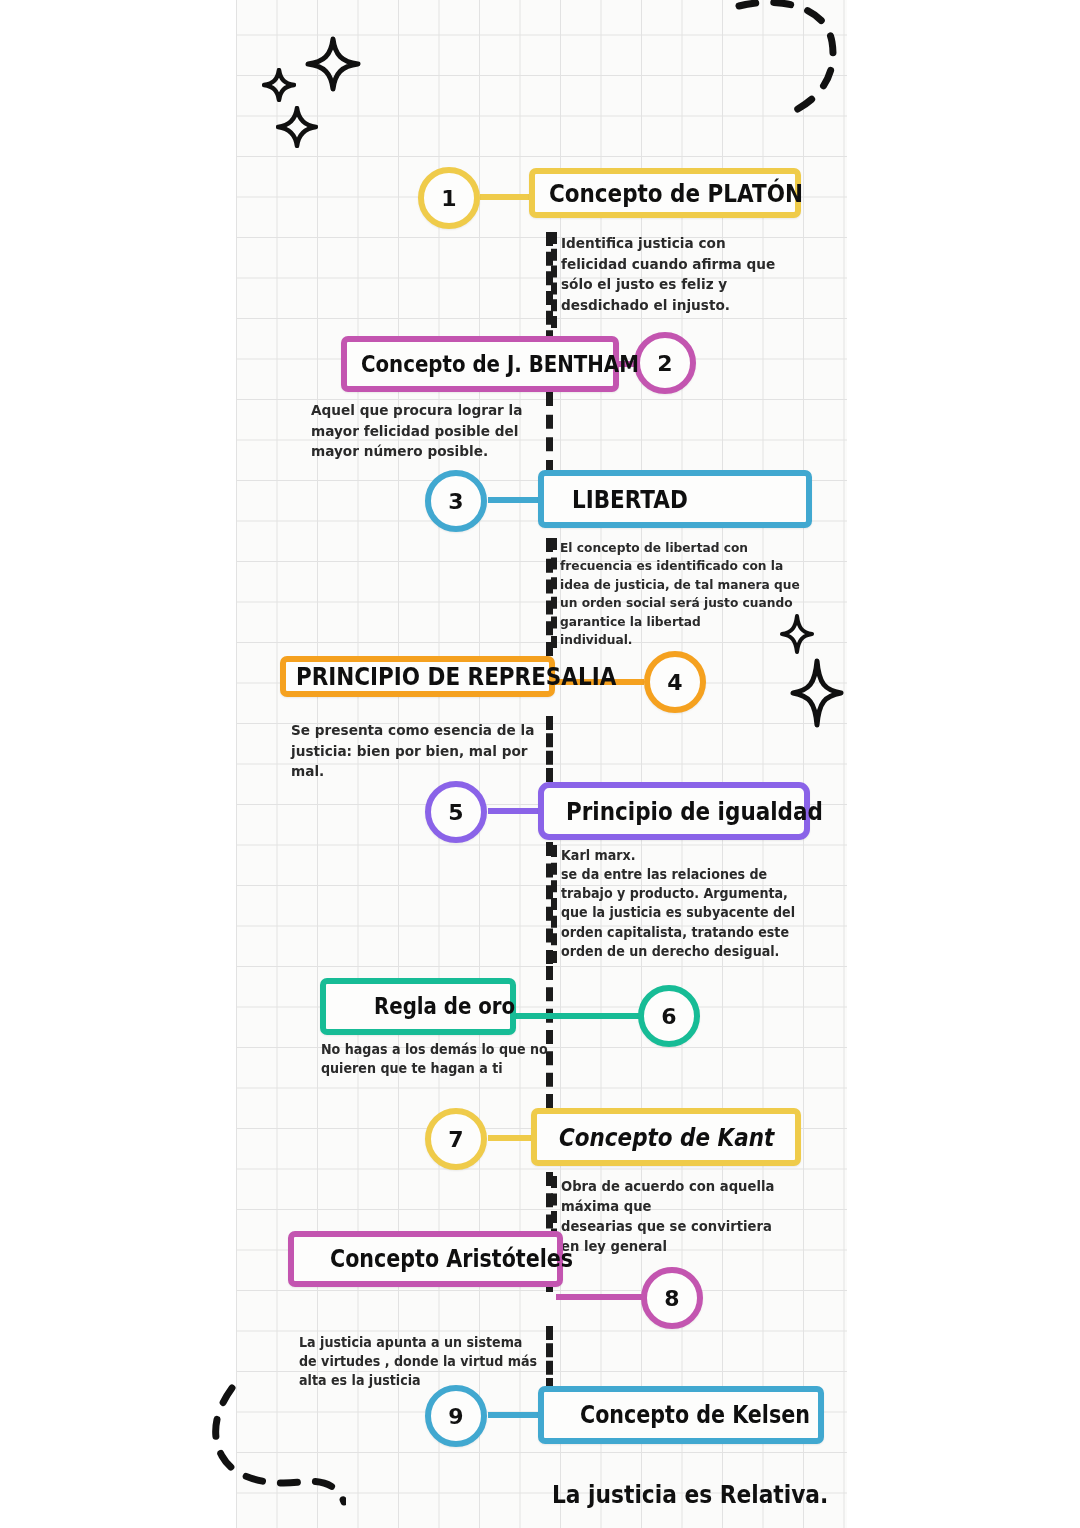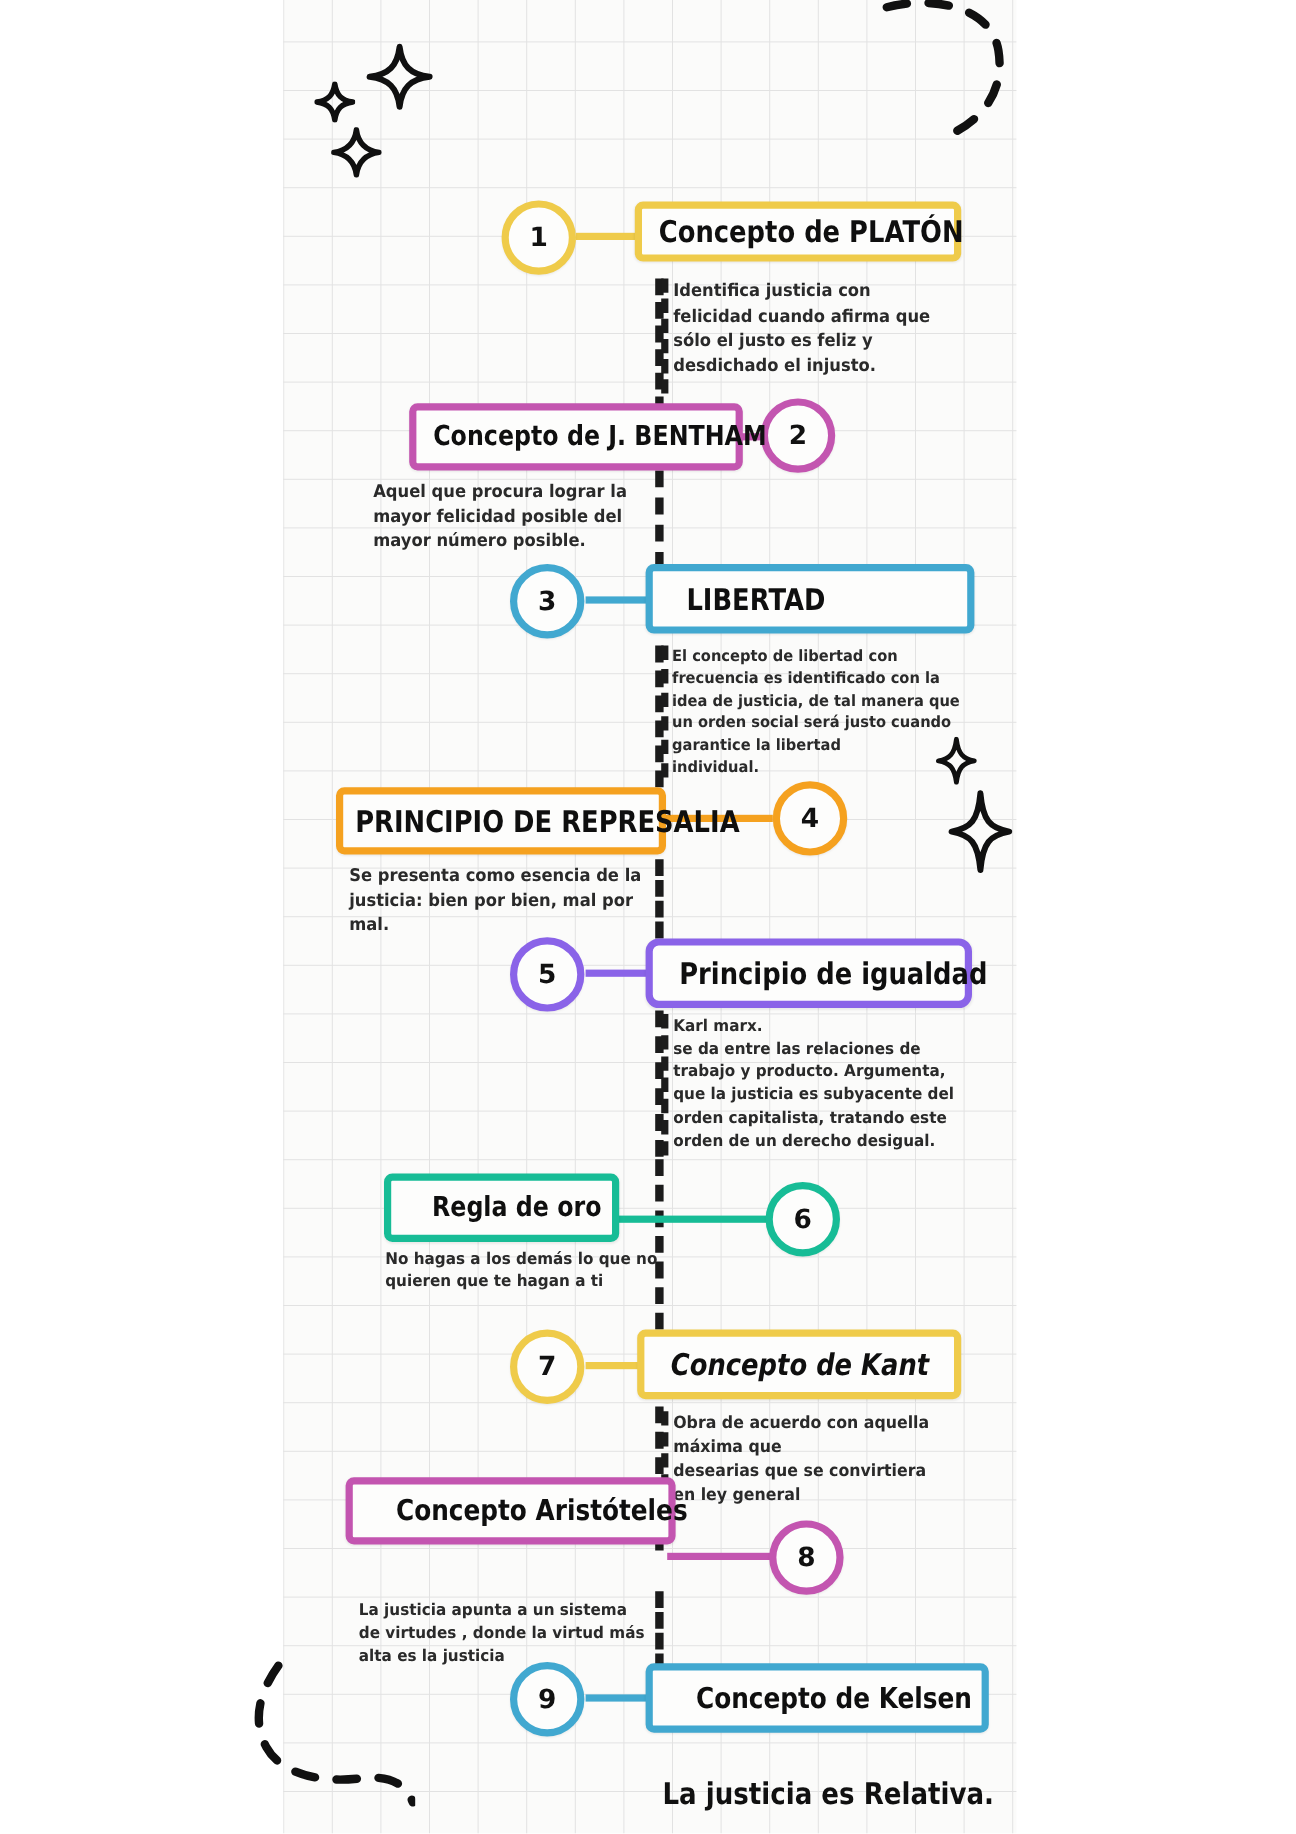--- a/index.html
+++ b/index.html
@@ -237,21 +237,21 @@
 frecuencia es identificado con la
 idea de justicia, de tal manera que
 un orden social será justo cuando
 garantice la libertad
 individual.</div>
   </div>
 
   <div class="step">
     <div class="connector" style="left:548px; top:679px; width:96px; background:#F5A11F;"></div>
     <div class="bubble" style="left:644px; top:651px; border-color:#F5A11F;">4</div>
-    <div class="pill" style="left:280px; top:656px; width:275px; height:56px; border-color:#F5A11F; padding-left:10px;text-align:center;">
+    <div class="pill" style="left:280px; top:656px; width:275px; height:41px; border-color:#F5A11F; padding-left:10px;text-align:center;">
       <span class="pill-label" style="font-size:25px;">PRINCIPIO DE REPRESALIA</span>
     </div>
     <div class="body-text" style="left:291px; top:720px; width:268px; font-size:14.5px;">Se presenta como esencia de la
 justicia: bien por bien, mal por
 mal.</div>
   </div>
 
   <div class="step">
     <div class="connector" style="left:488px; top:808px; width:64px; background:#8A63E8;"></div>
     <div class="bubble" style="left:425px; top:781px; border-color:#8A63E8;">5</div>
@@ -263,21 +263,21 @@
 se da entre las relaciones de
 trabajo y producto. Argumenta,
 que la justicia es subyacente del
 orden capitalista, tratando este
 orden de un derecho desigual.</div>
   </div>
 
   <div class="step">
     <div class="connector" style="left:510px; top:1013px; width:132px; background:#17BC96;"></div>
     <div class="bubble" style="left:638px; top:985px; border-color:#17BC96;">6</div>
-    <div class="pill" style="left:320px; top:978px; width:196px; height:57px; border-color:#17BC96; padding-left:48px;justify-content:center;">
+    <div class="pill" style="left:320px; top:978px; width:196px; height:57px; border-color:#17BC96; padding-left:48px;">
       <span class="pill-label" style="font-size:23px;">Regla de oro</span>
     </div>
     <div class="body-text" style="left:321px; top:1040px; width:270px; font-size:13.5px;">No hagas a los demás lo que no
 quieren que te hagan a ti</div>
   </div>
 
   <div class="step">
     <div class="connector" style="left:488px; top:1135px; width:62px; background:#EFCB4A;"></div>
     <div class="bubble" style="left:425px; top:1108px; border-color:#EFCB4A;">7</div>
     <div class="pill" style="left:531px; top:1108px; width:270px; height:58px; border-color:#EFCB4A; padding-left:22px;font-style:italic;">

